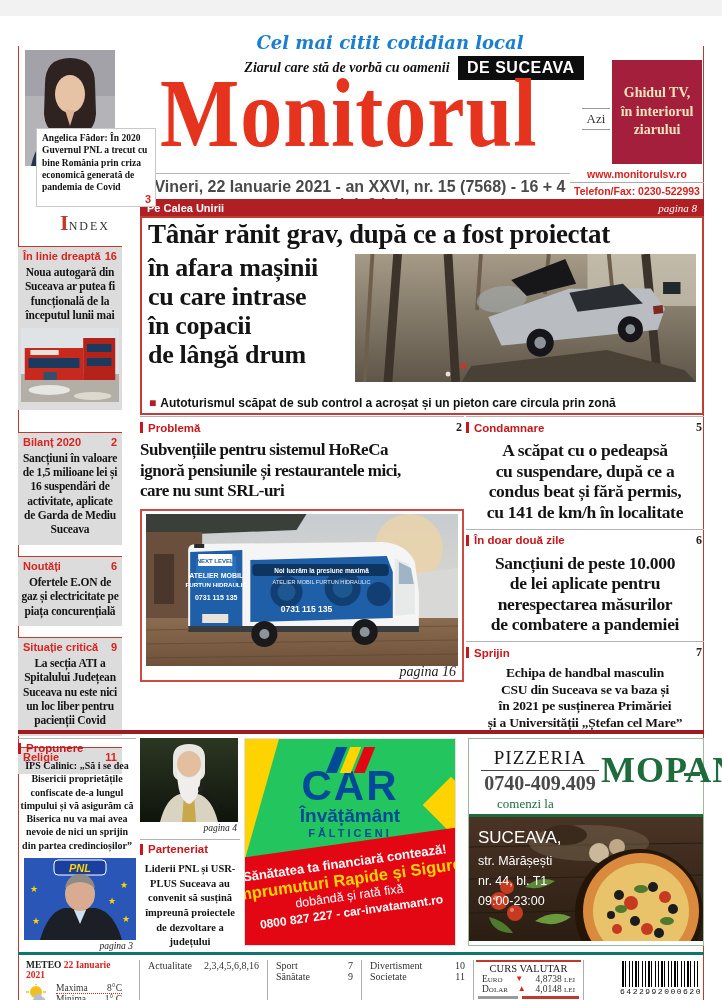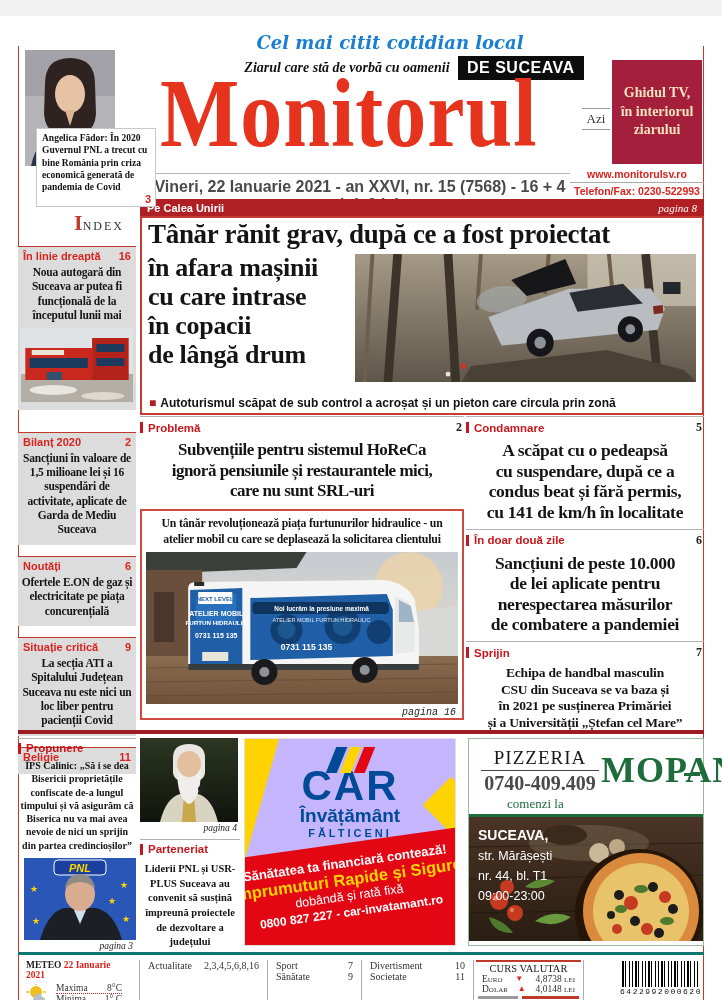--- a/index.html
+++ b/index.html
@@ -50,48 +50,48 @@
   .lead-h1 { font-family:"Liberation Serif",serif; font-weight:bold; font-size:27px;
     letter-spacing:-.3px; padding:2px 6px 0; line-height:1.08; white-space:nowrap; color:#141414; }
   .lead-row { display:flex; padding:0 6px; }
   .lead-left { width:205px; font-family:"Liberation Serif",serif; font-weight:bold; font-size:26px;
     line-height:1.12; letter-spacing:-.3px; padding-top:4px; color:#141414; }
   .lead-photo { flex:1; height:128px; margin:5px 0 0 2px; }
   .lead-deck { position:absolute; left:7px; right:6px; bottom:3px; font-weight:bold; font-size:12px; color:#111; }
   .lead-deck .bullet { color:#b01f24; margin-right:4px; }
 
   
-  .sidebar { left:18px; top:186px; width:118px; }
+  .sidebar { left:18px; top:186px; width:104px; }
   .index-h { text-align:right; padding:8px 12px 10px 0; }
   .ix-i { font-family:"Liberation Serif",serif; font-weight:bold; font-size:22px; color:#c0392b; }
   .ix-rest { font-family:"Liberation Serif",serif; font-size:12px; color:#333; letter-spacing:2px; }
   .sb-item { background:#dcdcdc; border-top:1px solid #c0392b; padding:3px 3px 8px; margin-bottom:11px; }
   .sb-head { display:flex; justify-content:space-between; font-weight:bold; font-size:11px;
     color:#d8231f; margin-bottom:3px; padding:0 2px; }
   .sb-title { font-family:"Liberation Serif",serif; font-weight:bold; font-size:11.5px;
     text-align:center; line-height:1.25; color:#141414; letter-spacing:-.2px; }
   .sb-photo { width:100%; height:74px; margin-top:5px; display:block; }
   .gap-lg { margin-bottom:22px; }
 
   
   .kicker { display:flex; align-items:center; border-top:1px solid #b3b3b3; padding:3px 0 2px; }
   .kbar { width:3px; height:11px; background:#c8171c; margin-right:5px; flex:none; }
   .klabel { color:#c8171c; font-weight:bold; font-size:11.5px; flex:1; }
   .kpage { font-family:"Liberation Serif",serif; font-weight:bold; font-size:12px; color:#222; padding-right:2px; }
 
   
   .midcol { left:140px; top:400px; width:324px; }
   .mid-h { font-family:"Liberation Serif",serif; font-weight:bold; font-size:17px;
-    letter-spacing:-.5px; text-align:center; line-height:1.22; padding:3px 0 7px; color:#141414; }
+    letter-spacing:-.5px; line-height:1.22; padding:3px 0 7px; color:#141414; }
   .redbox { border:2px solid #cf4b41; padding:3px 4px 14px; position:relative; }
   .rb-h { font-family:"Liberation Serif",serif; font-weight:bold; font-size:11.8px;
     letter-spacing:-.2px; text-align:center; line-height:1.3; padding:2px 0 5px; color:#141414; }
   .van { width:100%; height:152px; display:block; }
-  .rb-cap { position:absolute; right:6px; bottom:0; font-family:Liberation Mono, monospace;
-    font-style:italic; font-size:10px; color:#222; }
+  .rb-cap { position:absolute; right:6px; bottom:0; font-family:Liberation Serif, serif;
+    font-style:italic; font-size:14px; color:#222; }
 
   
   .rightcol { left:466px; top:400px; width:238px; }
   .rc-h { font-family:"Liberation Serif",serif; font-weight:bold; text-align:center;
     color:#141414; letter-spacing:-.3px; }
   .rc-h.big { font-size:17.5px; line-height:1.18; padding:3px 0 6px; }
   .rc-h.small { font-size:13.5px; line-height:1.22; padding:3px 0 5px; letter-spacing:-.2px; }
 
   .rule-heavy { left:18px; top:714px; width:686px; height:4px; background:#9e1b21; }
 
@@ -102,21 +102,21 @@
   .pnl-photo { width:112px; height:82px; margin:2px 0 0 6px; display:block; }
   .capr { text-align:right; font-family:"Liberation Serif",serif; font-style:italic;
     font-size:9.5px; color:#222; padding:1px 3px 0; }
   .colB { left:140px; top:722px; width:100px; }
   .priest { width:98px; height:84px; display:block; }
   .pb-kicker { margin-top:6px; }
   .pb-text { font-family:"Liberation Serif",serif; font-weight:bold; font-size:10.5px;
     text-align:center; line-height:1.4; padding-top:5px; color:#141414; }
 
   
-  .car-ad { left:244px; top:722px; width:212px; height:208px; background:#c4b5fd;
+  .car-ad { left:244px; top:722px; width:212px; height:208px; background:#22c55e;
     overflow:hidden; border:1px solid #e0e0e0; }
   .ytl { position:absolute; left:0; top:0; width:34px; height:120px; background:#ffd300;
     clip-path:polygon(0 0,100% 0,0 100%); }
   .yr  { position:absolute; right:-16px; top:46px; width:40px; height:40px; background:#ffd300; transform:rotate(45deg); }
   .ybot{ position:absolute; left:0; bottom:0; width:100%; height:30px; background:#ffd300; }
   .car-logo { position:relative; text-align:center; padding-top:8px; z-index:2; }
   .stripes { display:flex; justify-content:center; gap:3px; height:26px; margin-bottom:-8px; }
   .stripe { width:11px; height:26px; transform:skewX(-22deg); }
   .car-word { font-weight:bold; font-size:42px; color:#004a99; letter-spacing:2px; line-height:1; }
   .car-l1 { font-weight:bold; font-size:19px; color:#004a99; margin-top:-2px; }
@@ -129,29 +129,29 @@
   .rb-contact { color:#fff; font-weight:bold; font-size:12px; margin-top:2px; }
 
   
   .mopan-ad { left:468px; top:722px; width:236px; height:208px; background:#fff; border:1px solid #9bb99f; }
   .mopan-head { position:relative; height:78px; border-bottom:3px solid #1e6b3c; }
   .pz { position:absolute; left:12px; top:8px; width:118px; text-align:center;
     font-family:"Liberation Serif",serif; font-size:19px; color:#1a1a1a; letter-spacing:1px;
     border-bottom:1.5px solid #444; padding-bottom:1px; }
   .mop-phone { position:absolute; left:6px; top:33px; width:130px; text-align:center;
     font-family:"Liberation Serif",serif; font-weight:bold; font-size:20px; color:#4a4a4a; }
-  .orders { position:absolute; left:38px; top:57px; font-family:"Liberation Serif",serif;
+  .orders { position:absolute; left:28px; top:57px; font-family:"Liberation Serif",serif;
     font-size:13px; color:#1e6b3c; }
   .mop-brand { position:absolute; left:132px; top:10px; font-family:"Liberation Serif",serif;
     font-weight:bold; font-size:36px; color:#1e6b3c; letter-spacing:1px; }
   .mop-dash { position:absolute; right:3px; top:34px; width:16px; height:3px; background:#1e6b3c; }
   .mopan-photo { position:relative; height:124px; }
   .mopan-photo svg { display:block; }
   .addr { position:absolute; left:9px; top:7px; color:#fff; font-size:12.5px; line-height:1.6; }
-  .addr .b { font-weight:bold; font-size:14px; }
+  .addr .b { font-weight:normal; font-size:17px; }
 
   
   .footer { left:18px; top:936px; width:686px; height:56px; border-top:3px solid #0f766e;
     display:flex; padding-top:5px; }
   .fcol { border-right:1px solid #adadad; padding:0 8px; }
   .meteo { width:122px; }
   .meteo-r1 { font-family:"Liberation Serif",serif; font-weight:bold; font-size:9.5px; color:#222; }
   .meteo-r1 .d { color:#d8231f; }
   .meteo-r2 { display:flex; align-items:center; margin-top:3px; }
   .mt { font-family:"Liberation Serif",serif; font-size:9.5px; color:#333; margin-left:4px; }
@@ -326,22 +326,20 @@
     <div class="kicker">
       <span class="kbar"></span>
       <span class="klabel">Problemă</span>
       <span class="kpage">2</span>
     </div>
     <div class="mid-h preline">Subvențiile pentru sistemul HoReCa
 ignoră pensiunile și restaurantele mici,
 care nu sunt SRL-uri</div>
 
     <div class="redbox">
-      <div class="rb-h preline">Un tânăr revoluționează piața furtunurilor hidraulice - un
-atelier mobil cu care se deplasează la solicitarea clientului</div>
       <svg class="van" viewBox="0 0 311 152" preserveAspectRatio="none">
         <defs>
           <linearGradient id="vsky" x1="0" y1="0" x2="0" y2="1">
             <stop offset="0" stop-color="#c7ccd1"></stop>
               <stop offset="1" stop-color="#dfd9cd"></stop>
           </linearGradient>
           <linearGradient id="vgnd" x1="0" y1="0" x2="0" y2="1">
             <stop offset="0" stop-color="#8a6c50"></stop>
               <stop offset="1" stop-color="#6e5139"></stop>
           </linearGradient>

